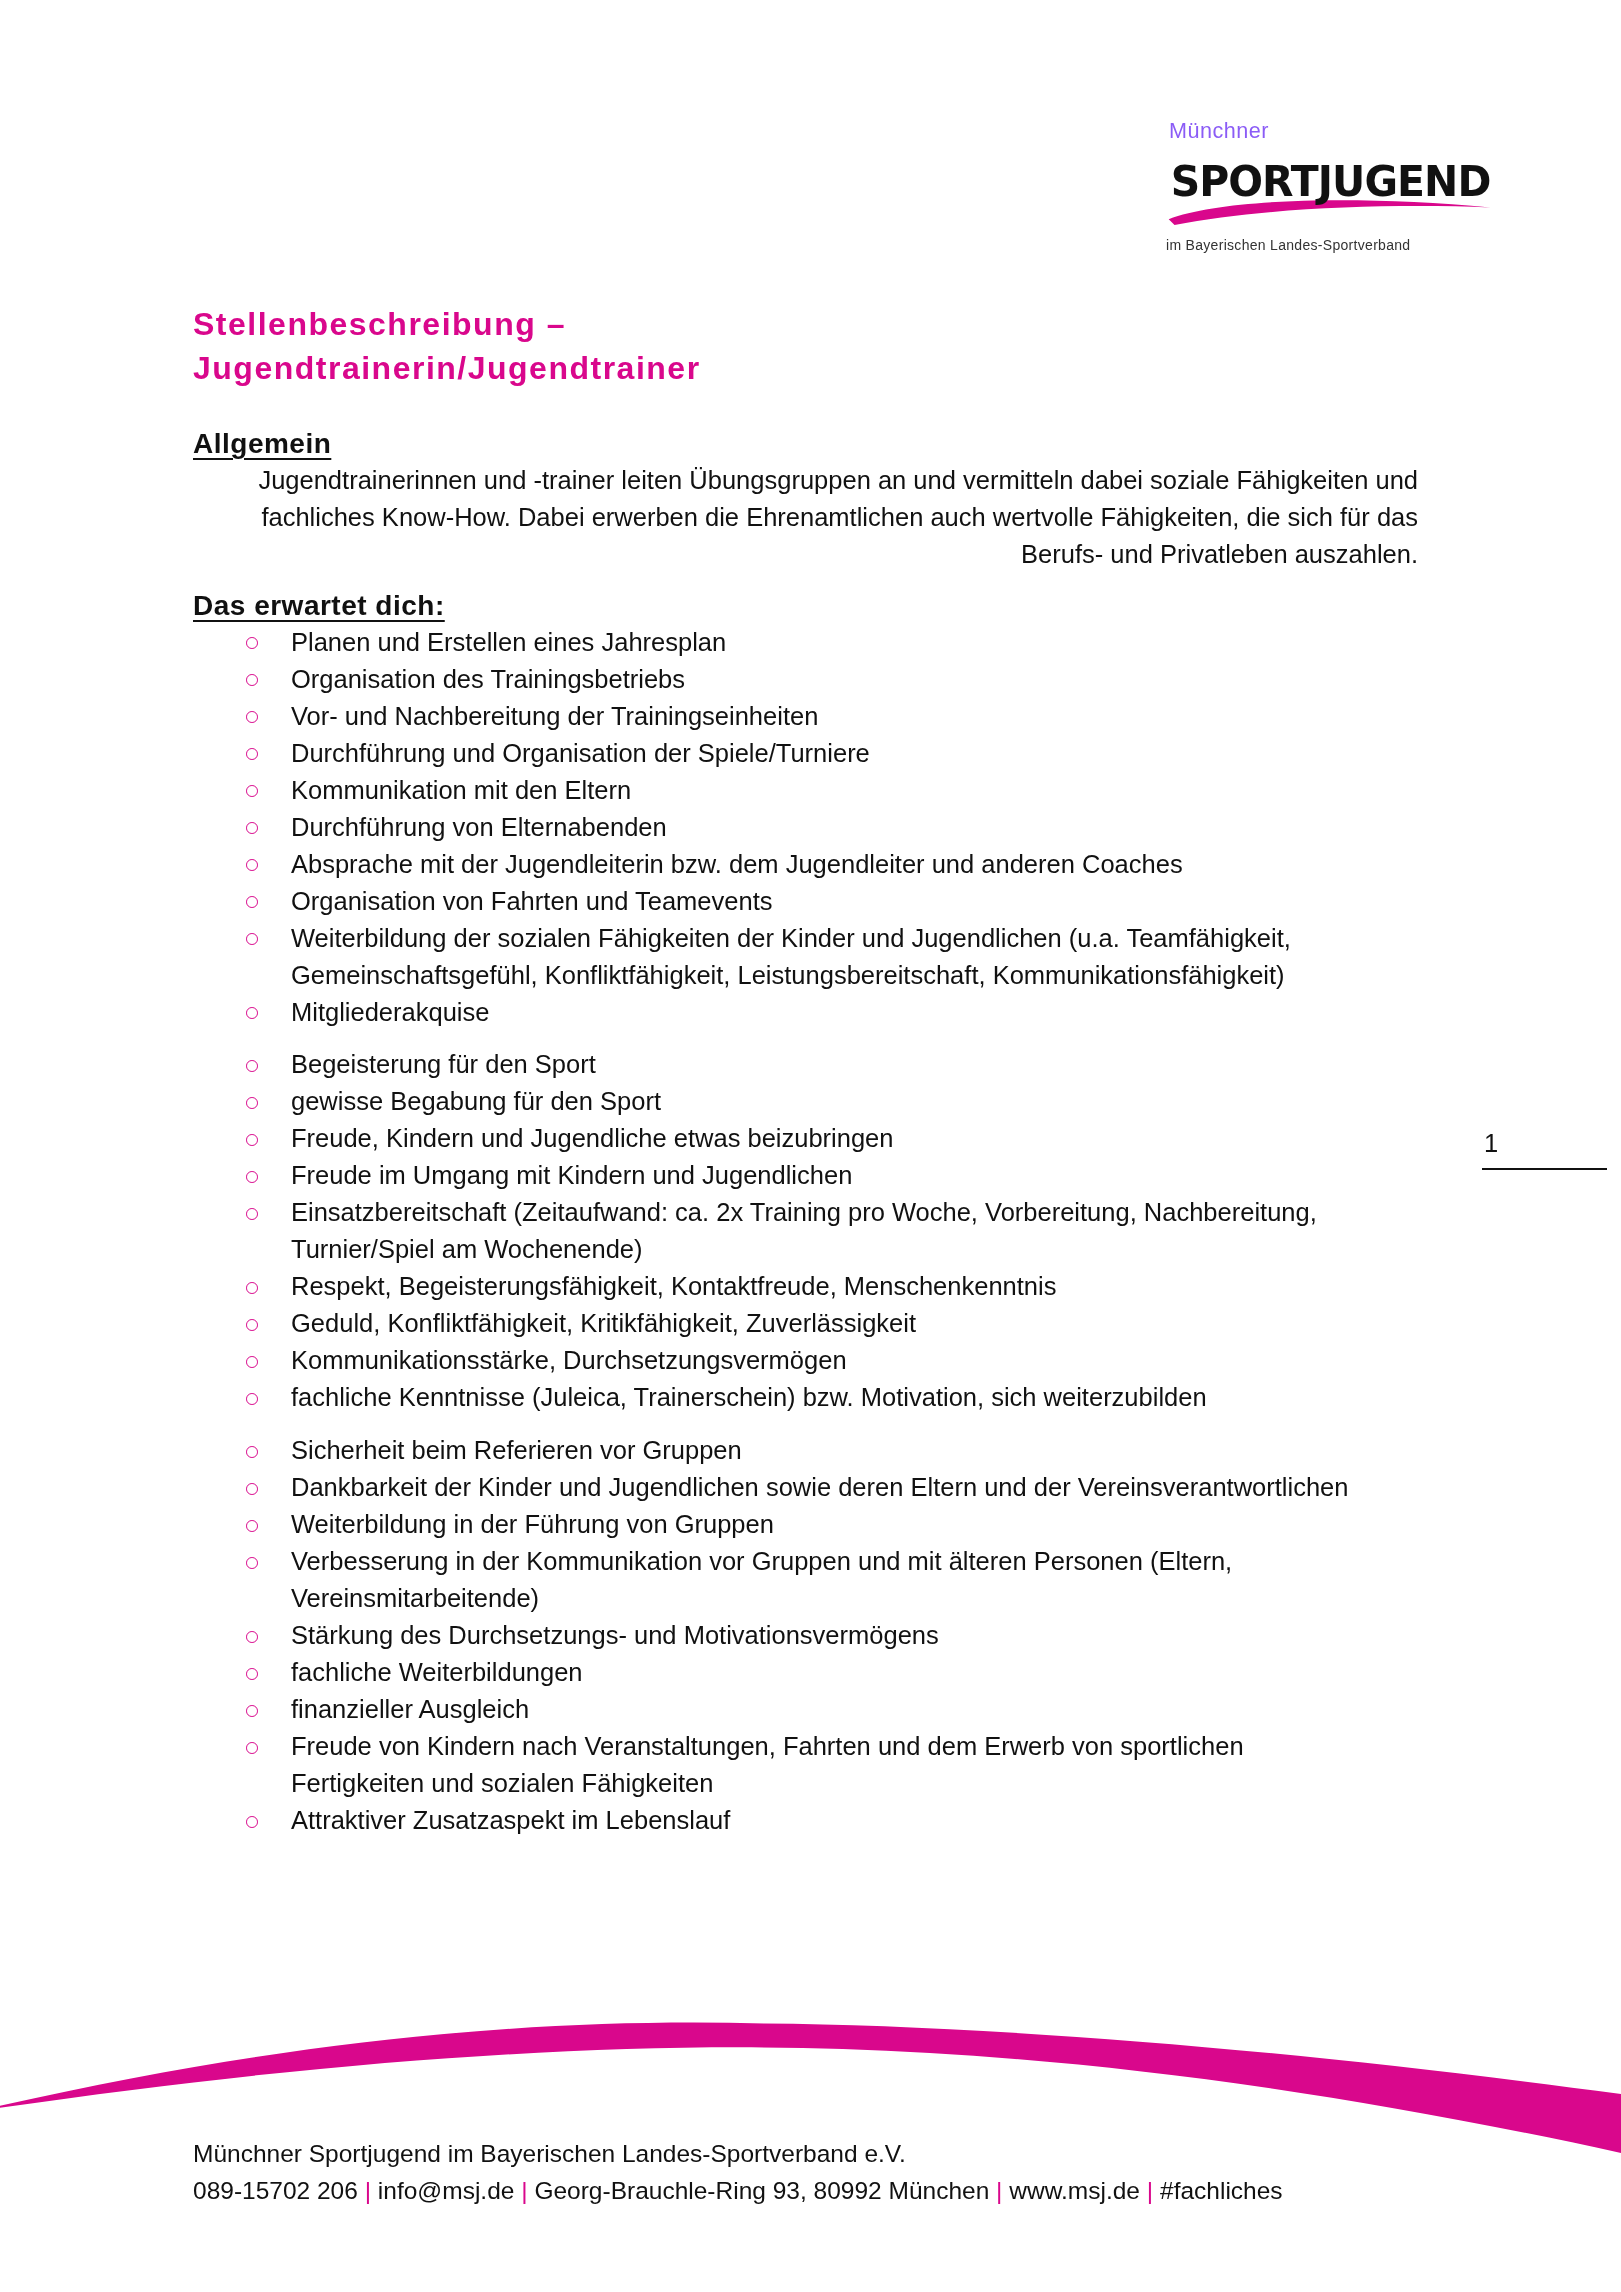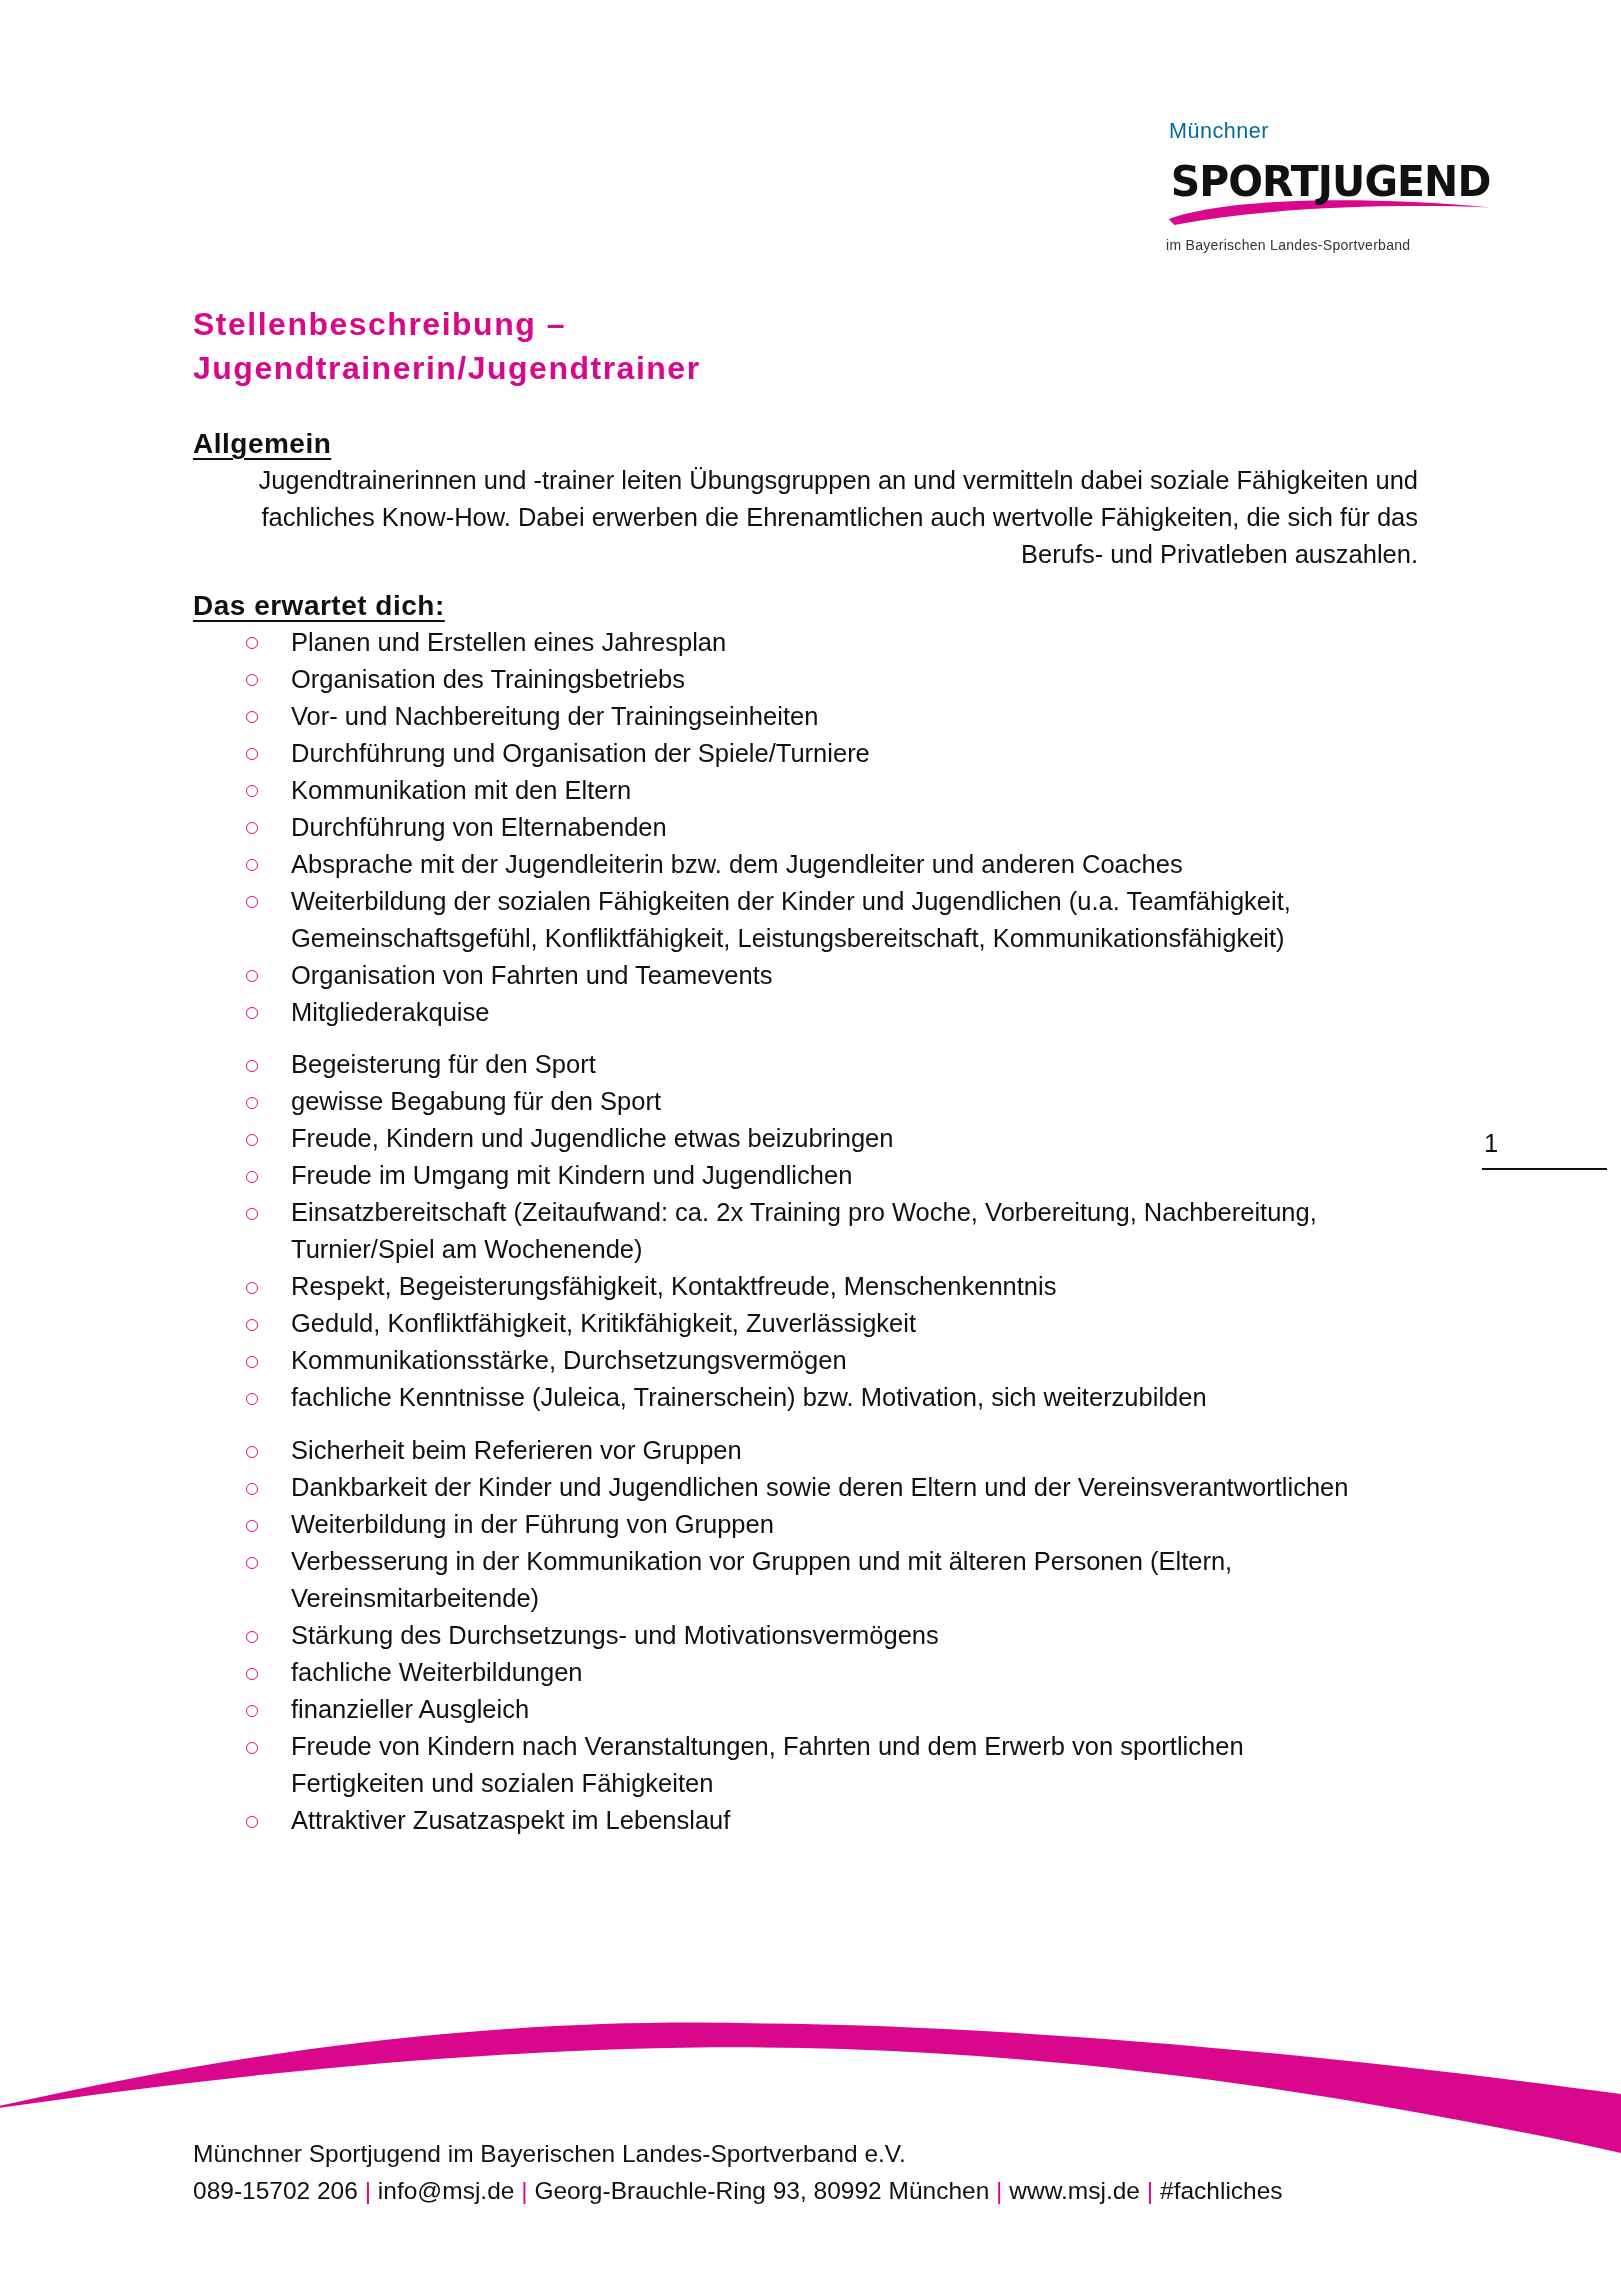--- a/index.html
+++ b/index.html
@@ -1,19 +1,19 @@
 <!DOCTYPE html>
 <html><head>
 <meta charset="utf-8">
 <style>
   html, body { margin: 0; padding: 0; background: #ffffff; }
   body { width: 1621px; height: 2293px; position: relative; overflow: hidden;
          font-family: "Liberation Sans", sans-serif; color: #111111; }
   .logo { position: absolute; left: 1166px; top: 110px; width: 333px; height: 157px; }
-  .logo-top { position: absolute; left: 2.9px; top: 7.8px; font-size: 21.6px; letter-spacing: 0.5px; color: #0369a1; }
+  .logo-top { position: absolute; left: 2.9px; top: 7.8px; font-size: 21.6px; letter-spacing: 0.5px; color: #8b5cf6; }
   .logo-main { position: absolute; left: 0; top: 37px; width: 333px; height: 78px; }
   .logo-bottom { position: absolute; left: 0; top: 127px; font-size: 14px; color: #333; letter-spacing: 0.3px; }
   .title { position: absolute; left: 193px; top: 302px; color: #d9078c; font-weight: bold;
            font-size: 32px; line-height: 44px; letter-spacing: 1.5px; margin: 0; }
   .content { position: absolute; left: 193px; top: 425px; width: 1274px; font-size: 25.5px; }
   .section-heading { font-size: 28px; text-decoration: underline; text-underline-offset: 4.9px;
                      text-decoration-thickness: 2px; line-height: 37px; margin: 0; letter-spacing: 0.5px; }
   .para { line-height: 37px; margin: 0 0 13.7px 0; text-align: right; }
   ul.list { list-style: none; margin: 0 0 15.7px 0; padding: 0; }
   ul.list li { position: relative; padding-left: 98px; line-height: 37px; }
@@ -52,22 +52,22 @@
   <section>
     <h2 class="section-heading">Das erwartet dich:</h2>
     <ul class="list" id="list-erwartet" style="width:1274px;">
         <li><span class="bullet"></span><span>Planen und Erstellen eines Jahresplan</span></li>
         <li><span class="bullet"></span><span>Organisation des Trainingsbetriebs</span></li>
         <li><span class="bullet"></span><span>Vor- und Nachbereitung der Trainingseinheiten</span></li>
         <li><span class="bullet"></span><span>Durchführung und Organisation der Spiele/Turniere</span></li>
         <li><span class="bullet"></span><span>Kommunikation mit den Eltern</span></li>
         <li><span class="bullet"></span><span>Durchführung von Elternabenden</span></li>
         <li><span class="bullet"></span><span>Absprache mit der Jugendleiterin bzw. dem Jugendleiter und anderen Coaches</span></li>
+        <li><span class="bullet"></span><span>Organisation von Fahrten und Teamevents</span></li>
         <li><span class="bullet"></span><span>Weiterbildung der sozialen Fähigkeiten der Kinder und Jugendlichen (u.a. Teamfähigkeit, Gemeinschaftsgefühl, Konfliktfähigkeit, Leistungsbereitschaft, Kommunikationsfähigkeit)</span></li>
-        <li><span class="bullet"></span><span>Organisation von Fahrten und Teamevents</span></li>
         <li><span class="bullet"></span><span>Mitgliederakquise</span></li>
       </ul>
   </section>
 
   <section>
     <ul class="list" id="list-mitbringen" style="width:1264px;">
         <li><span class="bullet"></span><span>Begeisterung für den Sport</span></li>
         <li><span class="bullet"></span><span>gewisse Begabung für den Sport</span></li>
         <li><span class="bullet"></span><span>Freude, Kindern und Jugendliche etwas beizubringen</span></li>
         <li><span class="bullet"></span><span>Freude im Umgang mit Kindern und Jugendlichen</span></li>

